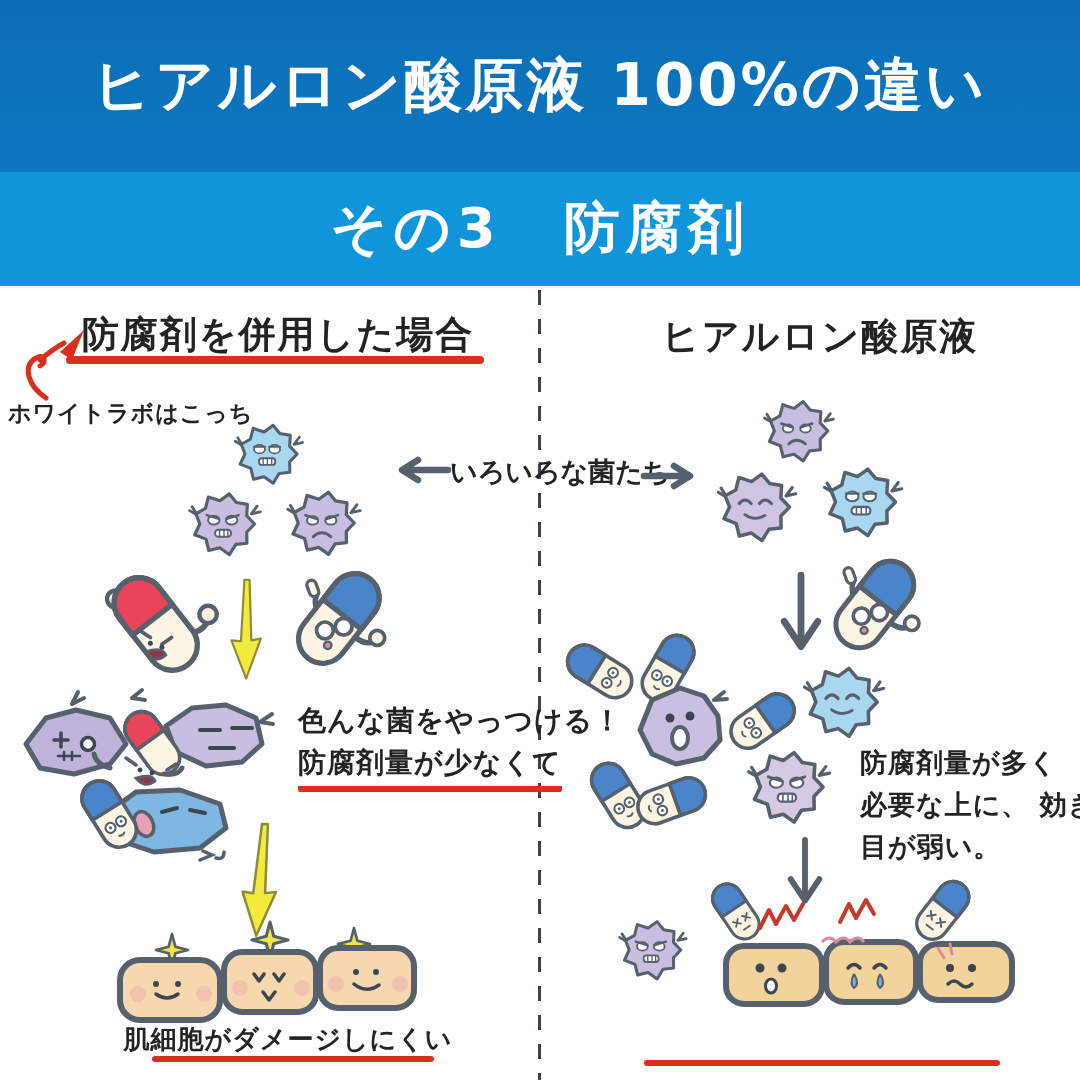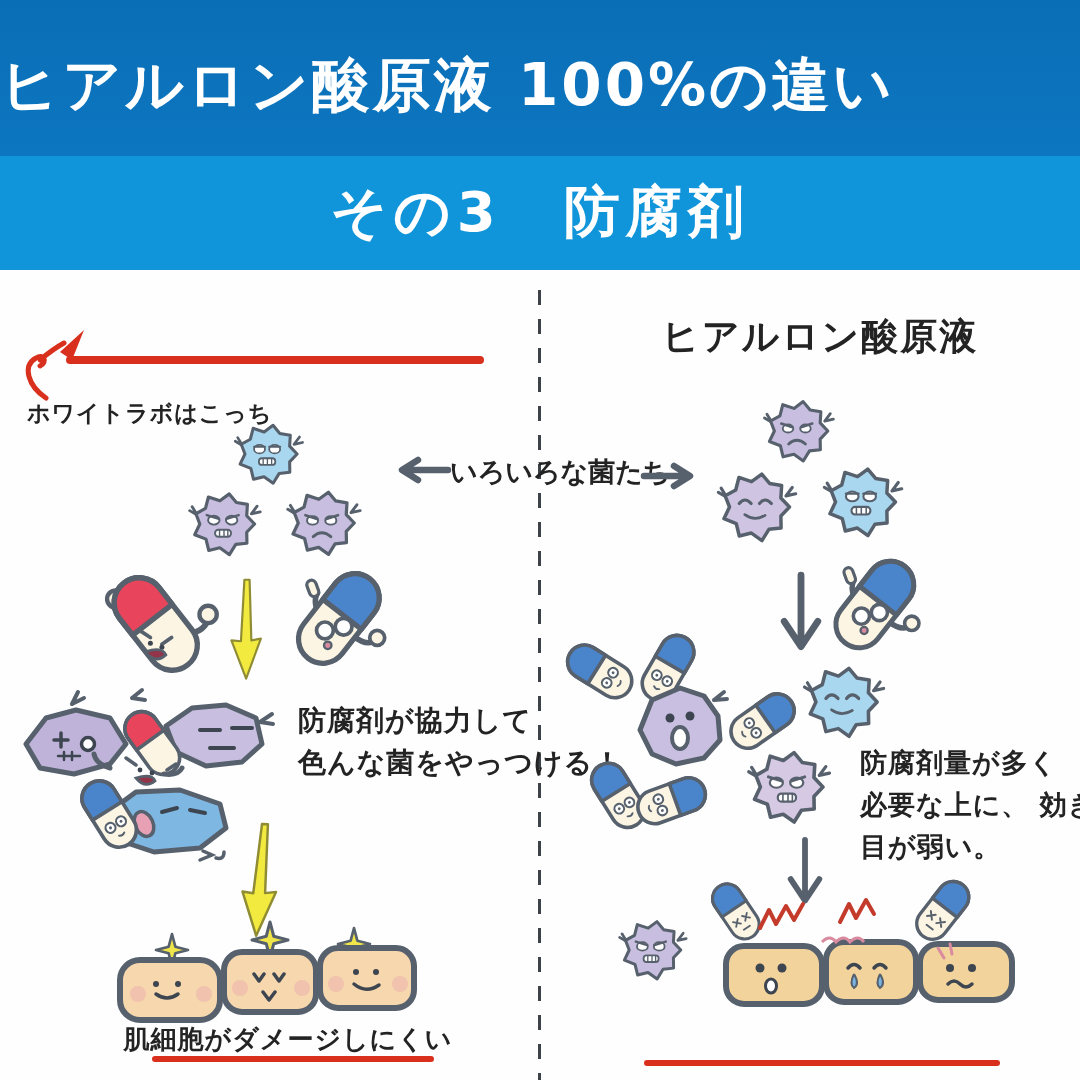--- a/index.html
+++ b/index.html
@@ -1,22 +1,22 @@
 <!DOCTYPE html>
 <html><head>
 <meta charset="utf-8">
 <style>
   html,body{margin:0;padding:0;background:#ffffff;}
   .stage{position:relative;width:1080px;height:1080px;overflow:hidden;
          background:#fefefe;font-family:"DejaVu Sans",sans-serif;color:#232323;}
   .abs{position:absolute;}
   
   .band-top{position:absolute;left:0;top:0;width:1080px;height:172px;
-            background:linear-gradient(#0a6eb5,#0d77c2);display:flex;align-items:center;}
-  .band-sub{position:absolute;left:0;top:156px;width:1080px;height:114px;
+            background:linear-gradient(#0a6eb5,#0d77c2);display:flex;align-items:center;justify-content:center;}
+  .band-sub{position:absolute;left:0;top:172px;width:1080px;height:114px;
             background:#1094da;display:flex;align-items:center;justify-content:center;}
   .title{color:#fff;font-size:58px;font-weight:bold;letter-spacing:3px;white-space:nowrap;}
   .subtitle{color:#fff;font-size:56px;font-weight:bold;letter-spacing:6px;white-space:nowrap;}
   
   .vdivider{position:absolute;left:538px;top:290px;width:3px;height:790px;
             background:repeating-linear-gradient(to bottom,#3c4248 0 15px,transparent 15px 29px);}
   
   .col-title{font-size:37px;font-weight:bold;letter-spacing:2px;text-align:center;white-space:nowrap;}
   .redbar{position:absolute;background:#d9301d;border-radius:4px;}
   .note{font-size:23px;font-weight:bold;letter-spacing:1px;white-space:nowrap;}
@@ -107,26 +107,27 @@
   <div class="abs center-label" style="left:450px;top:454px;width:190px;">いろいろな菌たち</div>
   <svg class="abs" style="left:396px;top:458px" width="56" height="24" viewBox="0 0 56 24">
       <use href="#garrow-left"></use>
     </svg>
   <svg class="abs" style="left:640px;top:464px" width="56" height="24" viewBox="0 0 56 24">
       <g transform="translate(56,0) scale(-1,1)">
         <use href="#garrow-left"></use>
       </g>
     </svg>
 
+  <div class="abs col-title" style="left:58px;top:310px;width:440px;">防腐剤を併用した場合</div>
   <div class="redbar" style="left:66px;top:356px;width:418px;height:8px;"></div>
   <svg class="abs" style="left:20px;top:324px" width="68" height="78" viewBox="0 0 68 78">
     <path d="M26,74 C8,62 2,42 16,34 c8,-5 12,4 4,8 M20,36 Q33,25 44,19" stroke="#d9301d" stroke-width="5" fill="none" stroke-linecap="round"></path>
     <polygon points="40,28 64,6 52,36" fill="#d9301d"></polygon>
   </svg>
-  <div class="abs note" style="left:27px;top:398px;">ホワイトラボはこっち</div>
+  <div class="abs note" style="left:8px;top:398px;">ホワイトラボはこっち</div>
 
   <svg class="abs" style="left:226px;top:414px" width="84" height="80" viewBox="-16 -16 132 132">
     <use href="#germ-body" color="#a9d7ef"></use>
       <use href="#f-stitch"></use>
   </svg>
   <svg class="abs" style="left:180px;top:482px" width="88" height="84" viewBox="-16 -16 132 132">
     <use href="#germ-body" color="#c8bedf"></use>
       <use href="#f-grill"></use>
   </svg>
   <svg class="abs" style="left:278px;top:480px" width="90" height="86" viewBox="-16 -16 132 132">
@@ -184,22 +185,22 @@
       </g>
     <path d="M112,70 l10,7 M162,76 l-9,6" stroke="#57616d" stroke-width="3.5" stroke-linecap="round"></path>
     <circle cx="126" cy="82" r="2.4" fill="#3d4550"></circle>
       <circle cx="138" cy="85" r="2.4" fill="#3d4550"></circle>
     <path d="M122,90 q9,11 19,3 q-3,-8 -19,-3 z" fill="#943448" stroke="#57616d" stroke-width="2.8"></path>
     <path d="M96,80 q-14,-4 -16,-14 M150,86 q14,2 18,-6" stroke="#57616d" stroke-width="5" fill="none" stroke-linecap="round"></path>
     <path d="M186,172 l12,-5 l-9,-4 M202,170 q8,2 8,-6" stroke="#57616d" stroke-width="3.5" fill="none" stroke-linecap="round"></path>
   </svg>
 
   <div class="abs desc" style="left:298px;top:700px;">
-    <div>防腐剤が協力して</div>
     <div>色んな菌をやっつける！</div>
+    <div><span class="u">防腐剤量が少なくて</span></div>
   </div>
 
   <svg class="abs" style="left:238px;top:822px;transform:rotate(4deg)" width="46" height="118" viewBox="0 0 44 120">
       <use href="#yarrow"></use>
     </svg>
 
   <svg class="abs" style="left:156px;top:934px" width="32" height="32" viewBox="0 0 24 24">
       <use href="#sparkle"></use>
     </svg>
   <svg class="abs" style="left:186px;top:962px" width="16" height="16" viewBox="0 0 24 24">

